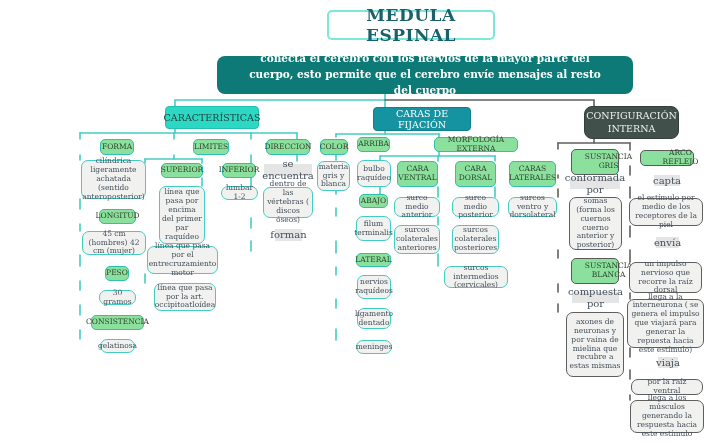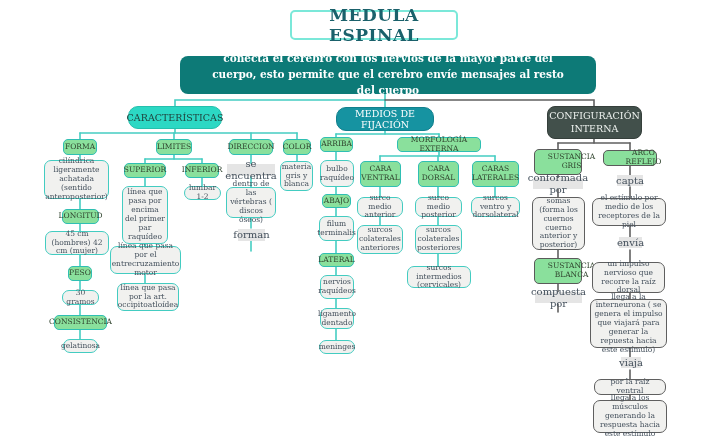--- a/index.html
+++ b/index.html
@@ -1,26 +1,26 @@
 <!DOCTYPE html>
 <html><head>
 <meta charset="utf-8">
 <style>
   * { margin:0; padding:0; box-sizing:border-box; }
   html,body { background:#ffffff; }
   body { font-family:"DejaVu Serif","Liberation Serif",serif; }
   #canvas { position:relative; width:719px; height:445px; background:#ffffff; overflow:hidden; }
   #wires { position:absolute; left:0; top:0; z-index:0; }
   .node { position:absolute; z-index:1; display:flex; align-items:center; justify-content:center;
-          text-align:center; line-height:1.18; }
+          text-align:center; line-height:1.18;margin-left:37px; }
   .title { border:2px solid #7be8d9; border-radius:5px; background:#ffffff; color:#1a616b;
            font-weight:bold; font-size:17px; letter-spacing:.5px; }
   .definition { background:#0d7a77; color:#ffffff; font-weight:bold; font-size:10.5px;
                 border-radius:8px; padding:4px 26px; line-height:1.5; }
-  .hdr { border-radius:10px; font-size:9.5px; }
+  .hdr { border-radius:4px; font-size:9.5px; }
   .hdr-turq { background:#2cd8c4; color:#20413c; border:1px solid #25c0ad; }
   .hdr-teal { background:#1693a1; color:#ffffff; border:1px solid #11808d; }
   .hdr-dark { background:#42504b; color:#eef2ef; border:1px solid #353f3b; border-radius:8px; line-height:1.3; }
   .green { background:#8ae09c; border:1.5px solid #2fbfb3; border-radius:5px;
            color:#31452f; font-size:7.5px; padding:1px 2px; }
   .green.dark { border-color:#5a5a5a;padding-left:29px; }
   .gray { background:#f1f1ef; border:1.5px solid #43ccc1; border-radius:7px;
           color:#44505c; font-size:7.5px; padding:2px 2px; }
   .gray.dark { border-color:#5f5f5f; }
   .plain { color:#44505c; font-size:10px; background:#e5e5e5; }
@@ -102,21 +102,21 @@
         <path d="M630,348 L630,357"></path>
       <path d="M630,370 L630,379"></path>
         <path d="M630,395 L630,400"></path>
     </g>
   </svg>
 
   <div class="node title" style="left:290px;top:10px;width:168px;height:30px">MEDULA ESPINAL</div>
   <div class="node definition" style="left:180px;top:56px;width:416px;height:38px">conecta el cerebro con los nervios de la mayor parte del cuerpo, esto permite que el cerebro envíe mensajes al resto del cuerpo</div>
 
   <div class="node hdr hdr-turq" style="left:128px;top:106px;width:94px;height:23px">CARACTERÍSTICAS</div>
-  <div class="node hdr hdr-teal" style="left:336px;top:107px;width:98px;height:24px">MEDIOS DE FIJACIÓN</div>
+  <div class="node hdr hdr-teal" style="left:336px;top:107px;width:98px;height:24px">CARAS DE FIJACIÓN</div>
   <div class="node hdr hdr-dark" style="left:547px;top:106px;width:95px;height:33px;padding:2px 8px">CONFIGURACIÓN INTERNA</div>
 
   <div class="node green" style="left:63px;top:139px;width:34px;height:16px">FORMA</div>
   <div class="node green" style="left:156px;top:139px;width:36px;height:16px">LIMITES</div>
   <div class="node green" style="left:229px;top:139px;width:44px;height:16px">DIRECCION</div>
   <div class="node green" style="left:283px;top:139px;width:28px;height:16px">COLOR</div>
 
   <div class="node gray" style="left:44px;top:160px;width:65px;height:39px">cilíndrica ligeramente achatada (sentido anteroposterior)</div>
   <div class="node green" style="left:62px;top:209px;width:37px;height:15px">LONGITUD</div>
   <div class="node gray" style="left:45px;top:231px;width:64px;height:24px">45 cm (hombres) 42 cm (mujer)</div>
@@ -162,20 +162,21 @@
 
   <div class="node gray" style="left:471px;top:197px;width:49px;height:20px">surcos ventro y dorsolateral</div>
 
   <div class="node green dark" style="left:534px;top:149px;width:48px;height:26px">SUSTANCIA GRIS</div>
   <div class="node green dark" style="left:603px;top:150px;width:54px;height:16px">ARCO REFLEJO</div>
 
   <div class="node plain" style="left:533px;top:178px;width:50px;height:11px">conformada por</div>
   <div class="node gray dark" style="left:532px;top:197px;width:53px;height:53px">somas (forma los cuernos cuerno anterior y posterior)</div>
   <div class="node green dark" style="left:534px;top:258px;width:48px;height:26px">SUSTANCIA BLANCA</div>
   <div class="node plain" style="left:535px;top:292px;width:47px;height:11px">compuesta por</div>
+  <div class="node gray dark" style="left:529px;top:312px;width:58px;height:65px">axones de neuronas y por vaina de mielina que recubre a estas mismas</div>
 
   <div class="node plain" style="left:617px;top:175px;width:26px;height:11px">capta</div>
   <div class="node gray dark" style="left:592px;top:198px;width:74px;height:28px">el estímulo por medio de los receptores de la piel</div>
   <div class="node plain" style="left:619px;top:237px;width:23px;height:11px">envía</div>
   <div class="node gray dark" style="left:592px;top:262px;width:73px;height:31px">un impulso nervioso que recorre la raíz dorsal</div>
   <div class="node gray dark" style="left:590px;top:299px;width:77px;height:49px">llega a la interneurona ( se genera el impulso que viajará para generar la repuesta hacia este estímulo)</div>
   <div class="node plain" style="left:621px;top:357px;width:20px;height:11px">viaja</div>
   <div class="node gray dark" style="left:594px;top:379px;width:72px;height:16px">por la raíz ventral</div>
   <div class="node gray dark" style="left:593px;top:400px;width:74px;height:33px">llega a los músculos generando la respuesta hacia este estímulo</div>
 

